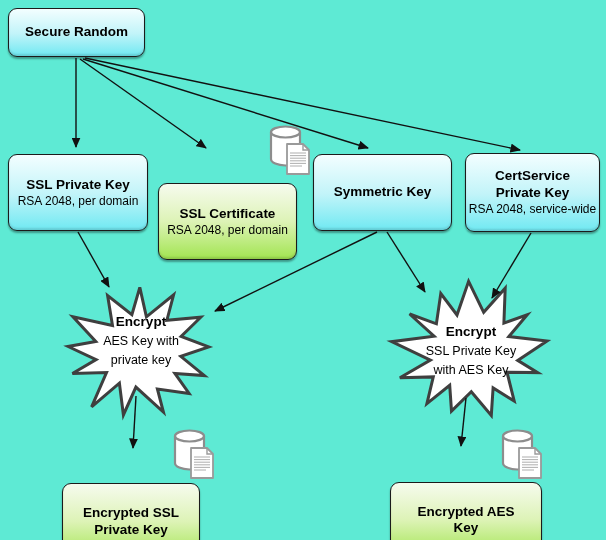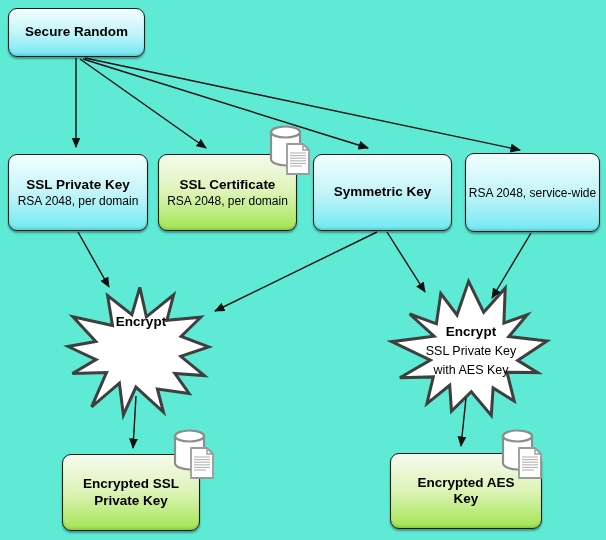--- a/index.html
+++ b/index.html
@@ -8,21 +8,21 @@
     font-family:Liberation Sans, sans-serif;color:#000;
   }
   .node{
     position:absolute;z-index:1;box-sizing:border-box;
     border:1.6px solid var(--node-border,#1b1b1b);border-radius:9px;
     display:flex;flex-direction:column;align-items:center;justify-content:center;
     text-align:center;padding:2px 4px;
     box-shadow:0 2px 2px rgba(0,0,0,.35), inset 0 -2px 2px rgba(0,0,0,.12);
   }
   .cyan{background:linear-gradient(180deg,var(--accent-cyan-top,#f3feff) 0%,#c2f4f9 52%,var(--accent-cyan-bottom,#70e9f2) 100%);}
-  .green{background:linear-gradient(180deg,var(--accent-green-top,#f6fbee) 0%,#ddf3b6 50%,var(--accent-green-bottom,#a2e551) 100%);}
+  .green{background:linear-gradient(180deg,var(--accent-green-top,#f6fbee) 0%,#ddf3b6 50%,var(--accent-green-bottom,#a2e551) 100%);margin-top:29px;}
   .title{font-weight:bold;font-size:13.5px;line-height:1.22;}
   .subtitle{font-size:12px;line-height:1.2;margin-top:1px;white-space:nowrap;}
   .overlay{position:absolute;left:0;top:0;z-index:2;pointer-events:none;}
   .edge{stroke:var(--connector,#111);stroke-width:1.4;fill:none;}
   .star{fill:#ffffff;stroke:var(--starburst-border,#3f3f3f);stroke-width:3;stroke-linejoin:miter;}
   .star-text{position:absolute;z-index:3;text-align:center;}
   .star-title{font-weight:bold;font-size:13.5px;line-height:1.45;}
   .star-line{font-size:12.5px;line-height:1.55;}
 </style>
 </head>
@@ -42,20 +42,21 @@
   <div class="node green" style="left:158px;top:154px;width:139px;height:77px;">
     <div class="title">SSL Certificate</div>
     <div class="subtitle">RSA 2048, per domain</div>
   </div>
 
   <div class="node cyan" style="left:313px;top:154px;width:139px;height:77px;">
     <div class="title">Symmetric Key</div>
   </div>
 
   <div class="node cyan" style="left:465px;top:153px;width:135px;height:79px;">
+    <div class="title" style="width:105px;">CertService Private Key</div>
     <div class="subtitle" style="font-size:12px;">RSA 2048, service-wide</div>
   </div>
 
   <div class="node green" style="left:62px;top:454px;width:138px;height:77px;">
     <div class="title" style="width:118px;">Encrypted SSL Private Key</div>
   </div>
 
   <div class="node green" style="left:390px;top:453px;width:152px;height:76px;">
     <div class="title" style="width:118px;">Encrypted AES Key</div>
   </div>
@@ -95,20 +96,22 @@
     <line class="edge" x1="136" y1="396" x2="133" y2="448" marker-end="url(#ah)"></line>
     <line class="edge" x1="466" y1="398" x2="461" y2="446" marker-end="url(#ah)"></line>
 
     <use href="#dbdoc" x="268" y="122"></use>
     <use href="#dbdoc" x="172" y="426"></use>
     <use href="#dbdoc" x="500" y="426"></use>
   </svg>
 
   <div class="star-text" style="left:80px;top:312px;width:122px;">
     <div class="star-title">Encrypt</div>
+    <div class="star-line">AES Key with</div>
+    <div class="star-line">private key</div>
   </div>
 
   <div class="star-text" style="left:401px;top:322px;width:140px;">
     <div class="star-title">Encrypt</div>
     <div class="star-line">SSL Private Key</div>
     <div class="star-line">with AES Key</div>
   </div>
 
 </div>
 

